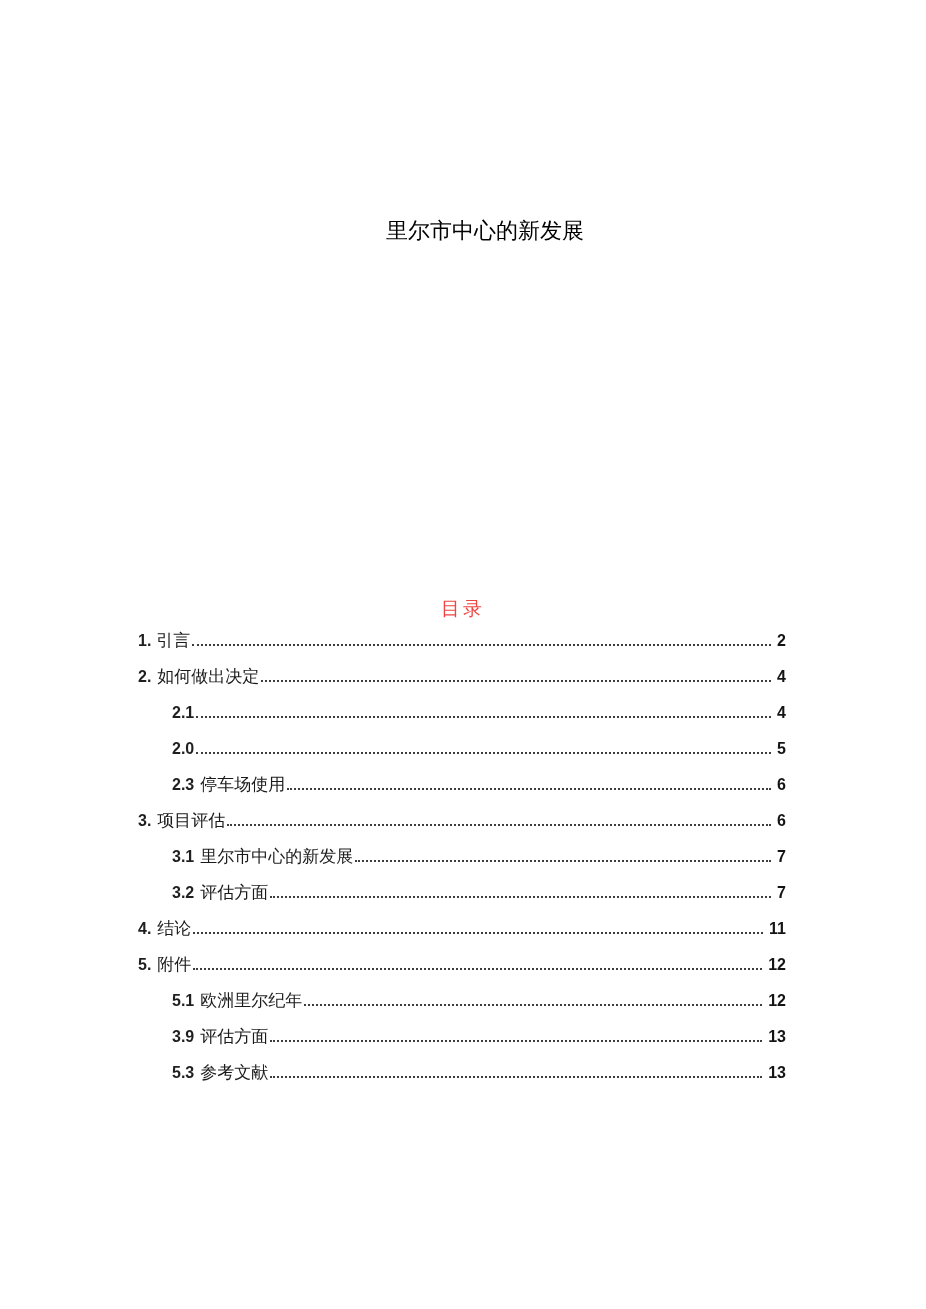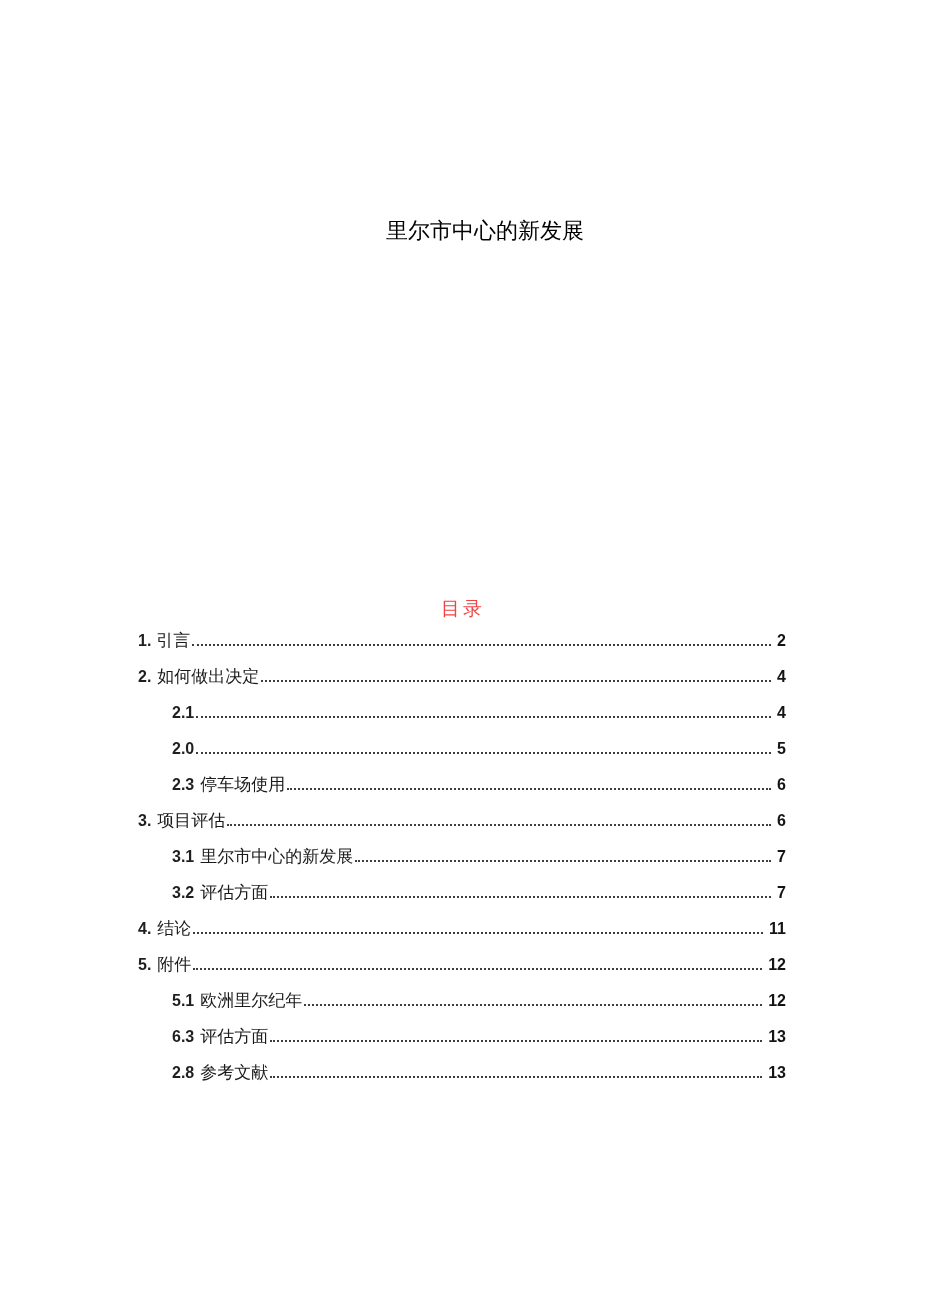--- a/index.html
+++ b/index.html
@@ -183,27 +183,27 @@
     </div>
 
     <div class="toc-row lvl2">
       <span class="toc-num">5.1</span>
       <span class="toc-label">欧洲里尔纪年</span>
       <span class="toc-dots"></span>
       <span class="toc-page">12</span>
     </div>
 
     <div class="toc-row lvl2">
-      <span class="toc-num">6.3</span>
+      <span class="toc-num">3.9</span>
       <span class="toc-label">评估方面</span>
       <span class="toc-dots"></span>
       <span class="toc-page">13</span>
     </div>
 
     <div class="toc-row lvl2">
-      <span class="toc-num">2.8</span>
+      <span class="toc-num">5.3</span>
       <span class="toc-label">参考文献</span>
       <span class="toc-dots"></span>
       <span class="toc-page">13</span>
     </div>
 
   </div>
 </div>
 
 </body></html>

